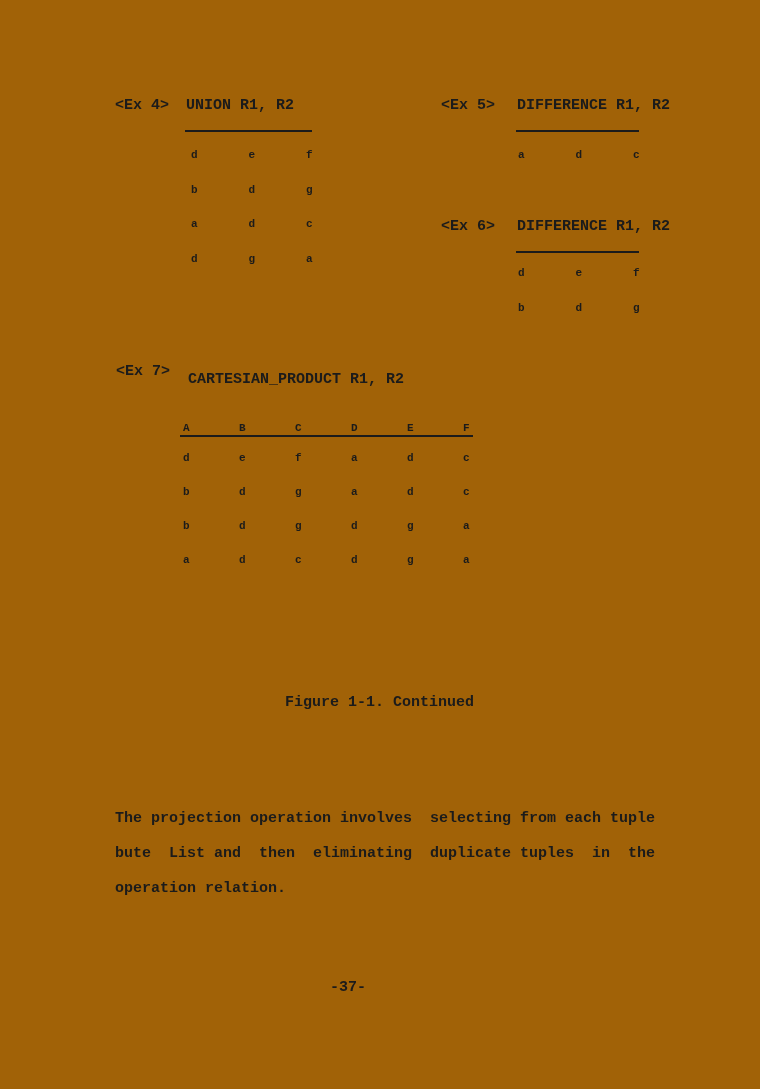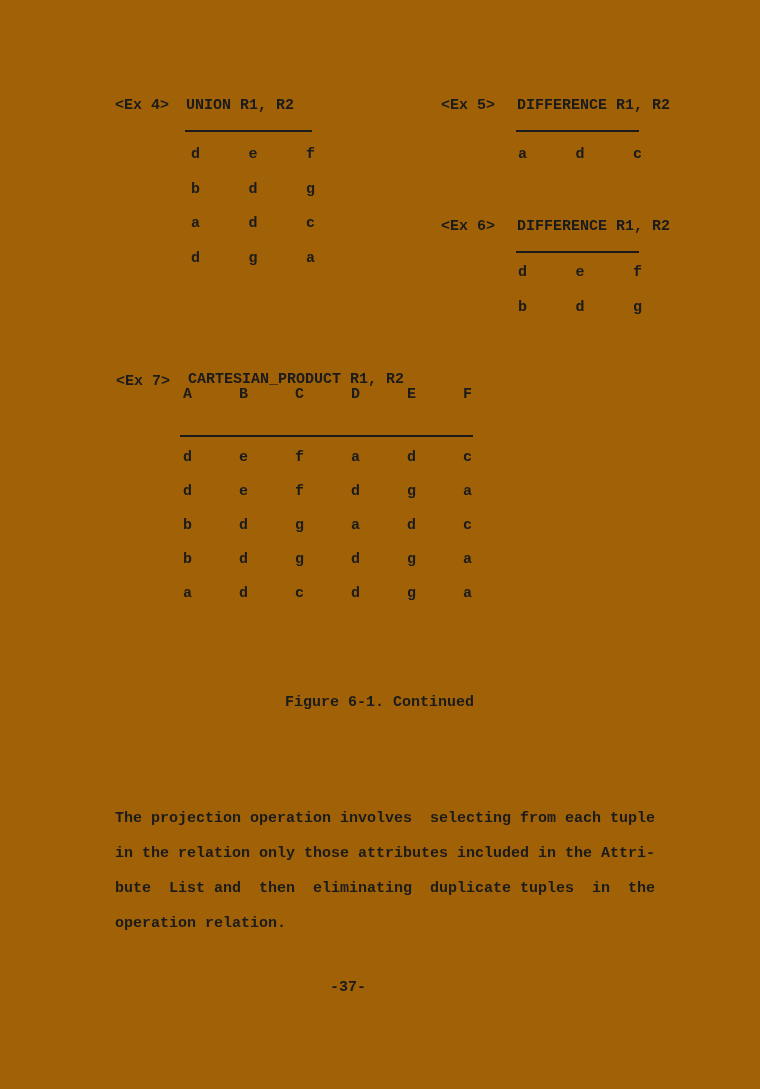--- a/index.html
+++ b/index.html
@@ -24,21 +24,21 @@
     font-size: 15px;
     line-height: 20px;
   }
   .rule {
     position: absolute;
     height: 2px;
     background: #1b1b1b;
   }
   .rows {
     position: absolute;
-    font-size: 15px;
+    font-size: 11px;
   }
   .t-row {
     height: 34.5px;
     line-height: 34.5px;
     white-space: pre;
   }
   .t-cell {
     display: inline-block;
     width: 57.5px;
   }
@@ -51,23 +51,23 @@
   #ex5-label { left: 441px; top: 96px; }
   #ex5-title { left: 517px; top: 96px; }
   #ex5-rule  { left: 516px; top: 130px; width: 123px; }
   #ex5-rows  { left: 518px; top: 138px; }
   
   #ex6-label { left: 441px; top: 217px; }
   #ex6-title { left: 517px; top: 217px; }
   #ex6-rule  { left: 516px; top: 251px; width: 123px; }
   #ex6-rows  { left: 518px; top: 256px; }
   
-  #ex7-label   { left: 116px; top: 372px; }
+  #ex7-label   { left: 116px; top: 362px; }
   #ex7-title   { left: 188px; top: 370px; }
-  #ex7-headers { left: 183px; top: 384px; }
+  #ex7-headers { left: 183px; top: 417px; }
   #ex7-rule    { left: 180px; top: 435px; width: 293px; }
   #ex7-rows    { left: 183px; top: 441px; }
   #ex7-headers .t-row { height: 22px; line-height: 22px; }
   #ex7-headers .t-cell, #ex7-rows .t-cell { width: 56px; }
   #ex7-rows .t-row { height: 34px; line-height: 34px; }
   
   #figure-caption  { left: 285px; top: 693px; }
   #section-heading { left: 115px; top: 756px; }
   #paragraph       { left: 115px; top: 801px; font-size: 15px; }
   .p-line          { height: 35px; line-height: 35px; white-space: pre; }
@@ -111,32 +111,30 @@
 
   <section>
     <span class="txt" id="ex7-label">&lt;Ex 7&gt;</span>
     <span class="txt" id="ex7-title">CARTESIAN_PRODUCT R1, R2</span>
     <div class="rows" id="ex7-headers">
         <div class="t-row"><span class="t-cell">A</span><span class="t-cell">B</span><span class="t-cell">C</span><span class="t-cell">D</span><span class="t-cell">E</span><span class="t-cell">F</span></div>
       </div>
     <div class="rule" id="ex7-rule"></div>
     <div class="rows" id="ex7-rows">
         <div class="t-row"><span class="t-cell">d</span><span class="t-cell">e</span><span class="t-cell">f</span><span class="t-cell">a</span><span class="t-cell">d</span><span class="t-cell">c</span></div>
-        <div class="t-row"><span class="t-cell">d</span><span class="t-cell">e</span><span class="t-cell">f</span><span class="t-cell">d</span><span class="t-cell">g</span><span class="t-cell">a</span></div>
         <div class="t-row"><span class="t-cell">b</span><span class="t-cell">d</span><span class="t-cell">g</span><span class="t-cell">a</span><span class="t-cell">d</span><span class="t-cell">c</span></div>
         <div class="t-row"><span class="t-cell">b</span><span class="t-cell">d</span><span class="t-cell">g</span><span class="t-cell">d</span><span class="t-cell">g</span><span class="t-cell">a</span></div>
         <div class="t-row"><span class="t-cell">a</span><span class="t-cell">d</span><span class="t-cell">c</span><span class="t-cell">d</span><span class="t-cell">g</span><span class="t-cell">a</span></div>
       </div>
   </section>
 
-  <div class="txt" id="figure-caption">Figure 6-1. Continued</div>
+  <div class="txt" id="figure-caption">Figure 1-1. Continued</div>
 
 
   <div class="rows" id="paragraph">
       <div class="p-line">The projection operation involves  selecting from each tuple</div>
-      <div class="p-line">in the relation only those attributes included in the Attri-</div>
       <div class="p-line">bute  List and  then  eliminating  duplicate tuples  in  the</div>
       <div class="p-line">operation relation.</div>
     </div>
 
   <div class="txt" id="page-number">-37-</div>
 
 </div>
 
 </body></html>

